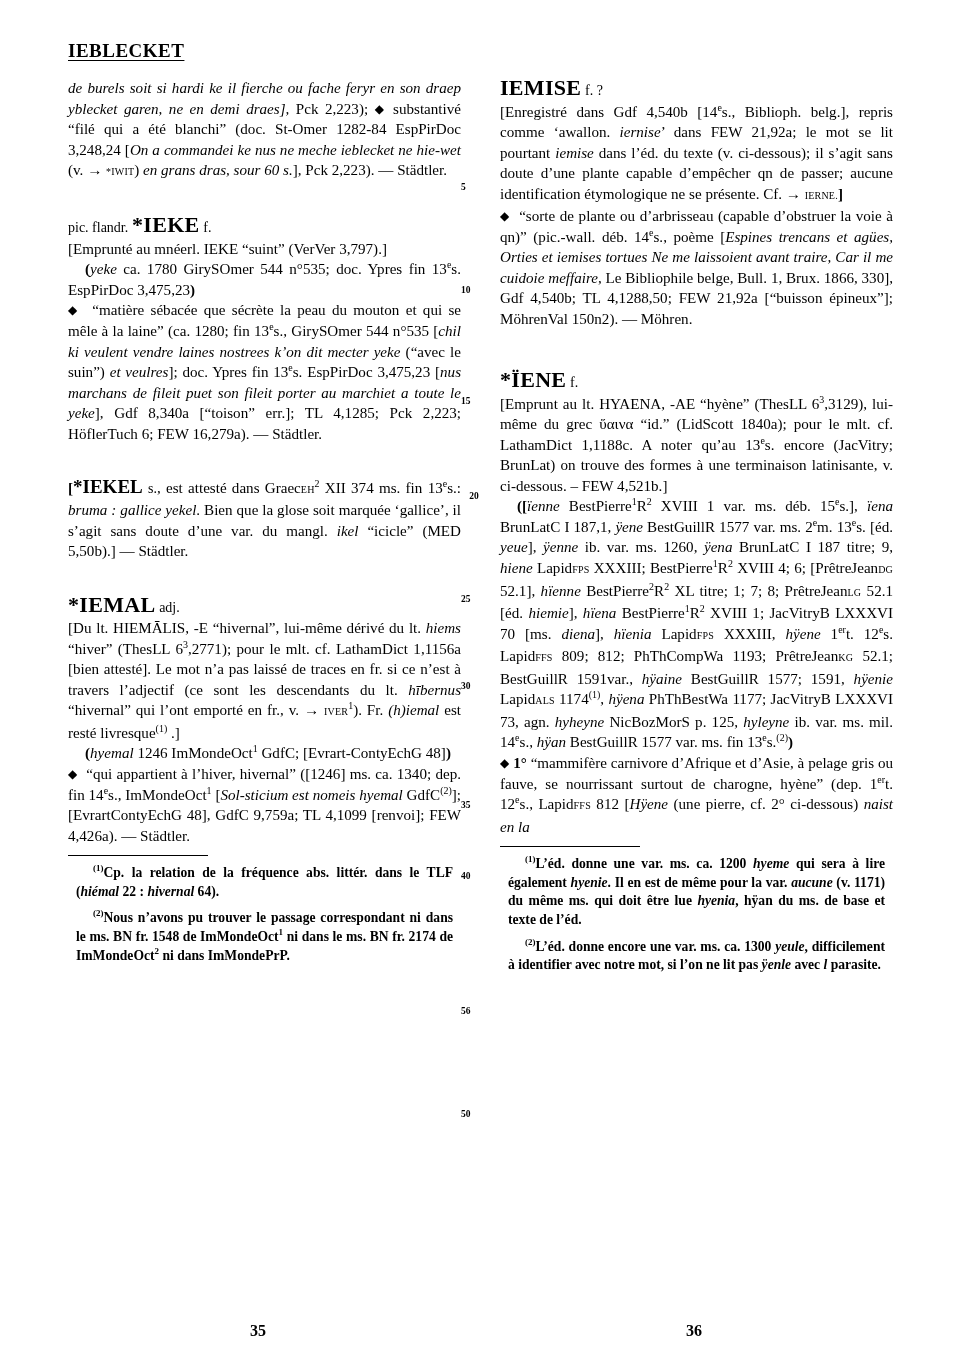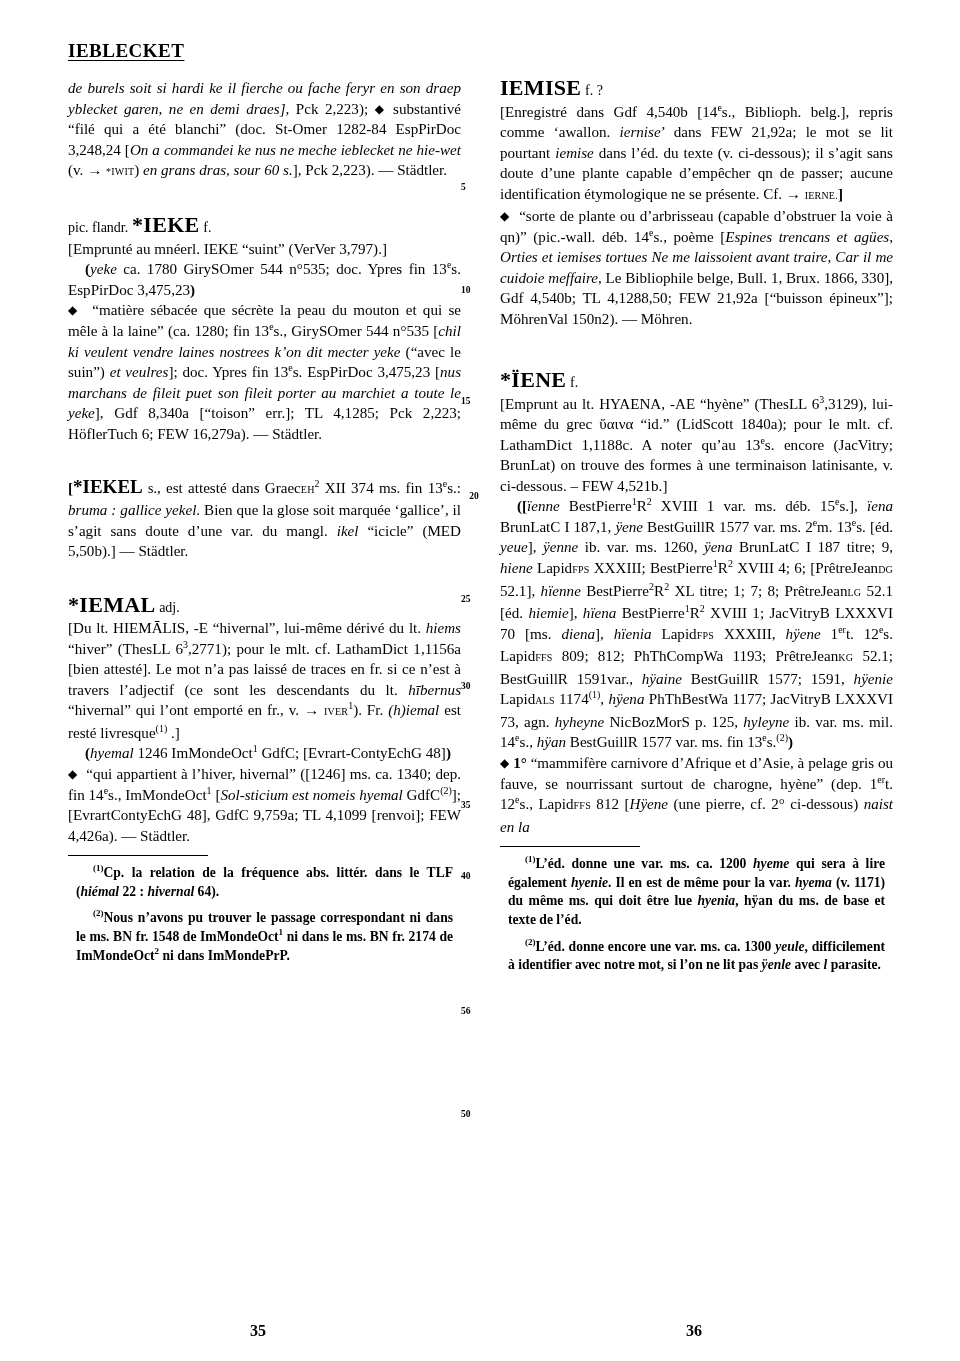--- a/index.html
+++ b/index.html
@@ -201,21 +201,21 @@
 
     <div class="entry">
       <p class="para noindent"><span class="headword">*ÏENE</span> <span class="pos">f.</span></p>
       <p class="para entry-body"><span>[Emprunt au lt. HYAENA, -AE “hyène” (ThesLL 6</span><sup>3</sup><span>,3129), lui-même du grec </span><span>ὕαινα</span><span> “id.” (LidScott 1840a); pour le mlt. cf. LathamDict 1,1188c. A noter qu’au 13</span><sup>e</sup><span>s. encore (JacVitry; BrunLat) on trouve des formes à une terminaison latinisante, v. ci-dessous. – FEW 4,521b.]</span></p>
       <p class="para entry-body indent"><span class="bd">([</span><i>ïenne</i><span> BestPierre</span><sup>1</sup><span>R</span><sup>2</sup><span> XVIII 1 var. ms. déb. 15</span><sup>e</sup><span>s.], </span><i>ïena</i><span> BrunLatC I 187,1, </span><i>ÿene</i><span> BestGuillR 1577 var. ms. 2</span><sup>e</sup><span>m. 13</span><sup>e</sup><span>s. [éd. </span><i>yeue</i><span>], </span><i>ÿenne</i><span> ib. var. ms. 1260, </span><i>ÿena</i><span> BrunLatC I 187 titre; 9, </span><i>hiene</i><span> Lapid</span><span class="sc">FPS</span><span> XXXIII; BestPierre</span><sup>1</sup><span>R</span><sup>2</sup><span> XVIII 4; 6; [PrêtreJean</span><span class="sc">DG</span><span> 52.1], </span><i>hïenne</i><span> BestPierre</span><sup>2</sup><span>R</span><sup>2</sup><span> XL titre; 1; 7; 8; PrêtreJean</span><span class="sc">LG</span><span> 52.1 [éd. </span><i>hiemie</i><span>], </span><i>hïena</i><span> BestPierre</span><sup>1</sup><span>R</span><sup>2</sup><span> XVIII 1; JacVitryB LXXXVI 70 [ms. </span><i>diena</i><span>], </span><i>hïenia</i><span> Lapid</span><span class="sc">FPS</span><span> XXXIII, </span><i>hÿene</i><span> 1</span><sup>er</sup><span>t. 12</span><sup>e</sup><span>s. Lapid</span><span class="sc">FFS</span><span> 809; 812; PhThCompWa 1193; PrêtreJean</span><span class="sc">KG</span><span> 52.1; BestGuillR 1591var., </span><i>hÿaine</i><span> BestGuillR 1577; 1591, </span><i>hÿenie</i><span> Lapid</span><span class="sc">ALS</span><span> 1174</span><sup>(1)</sup><span>, </span><i>hÿena</i><span> PhThBestWa 1177; JacVitryB LXXXVI 73, agn. </span><i>hyheyne</i><span> NicBozMorS p. 125, </span><i>hyleyne</i><span> ib. var. ms. mil. 14</span><sup>e</sup><span>s., </span><i>hÿan</i><span> BestGuillR 1577 var. ms. fin 13</span><sup>e</sup><span>s.</span><sup>(2)</sup><span class="bd">)</span></p>
       <p class="para entry-body"><span class="lozenge">◆</span>&nbsp;<span class="bd">1°</span>&nbsp;<span>“mammifère carnivore d’Afrique et d’Asie, à pelage gris ou fauve, se nourrissant surtout de charogne, hyène”</span><span> (dep. 1</span><sup>er</sup><span>t. 12</span><sup>e</sup><span>s., Lapid</span><span class="sc">FFS</span><span> 812 [</span><i>Hÿene</i><span> (une pierre, cf. 2° ci-dessous) </span><i>naist en la</i></p>
     </div>
 
     <div class="footnotes">
       <div class="fn-rule"></div>
-      <p class="fn-p"><sup>(1)</sup><span>L’éd. donne une var. ms. ca. 1200 </span><i>hyeme</i><span> qui sera à lire également </span><i>hyenie</i><span>. Il en est de même pour la var. </span><i>hyema</i><span> (v. 1171) du même ms. qui doit être lue </span><i>hyenia</i><span>, hÿan du ms. de base et texte de l’éd.</span></p>
+      <p class="fn-p"><sup>(1)</sup><span>L’éd. donne une var. ms. ca. 1200 </span><i>hyeme</i><span> qui sera à lire également </span><i>hyenie</i><span>. Il en est de même pour la var. </span><i>aucune</i><span> (v. 1171) du même ms. qui doit être lue </span><i>hyenia</i><span>, hÿan du ms. de base et texte de l’éd.</span></p>
       <p class="fn-p"><sup>(2)</sup><span>L’éd. donne encore une var. ms. ca. 1300 </span><i>yeule</i><span>, difficilement à identifier avec notre mot, si l’on ne lit pas </span><i>ÿenle</i><span> avec </span><i>l</i><span> parasite.</span></p>
     </div>
 
   </div>
 
   <div class="folio folio-left">35</div>
   <div class="folio folio-right">36</div>
 
 </div>
 

